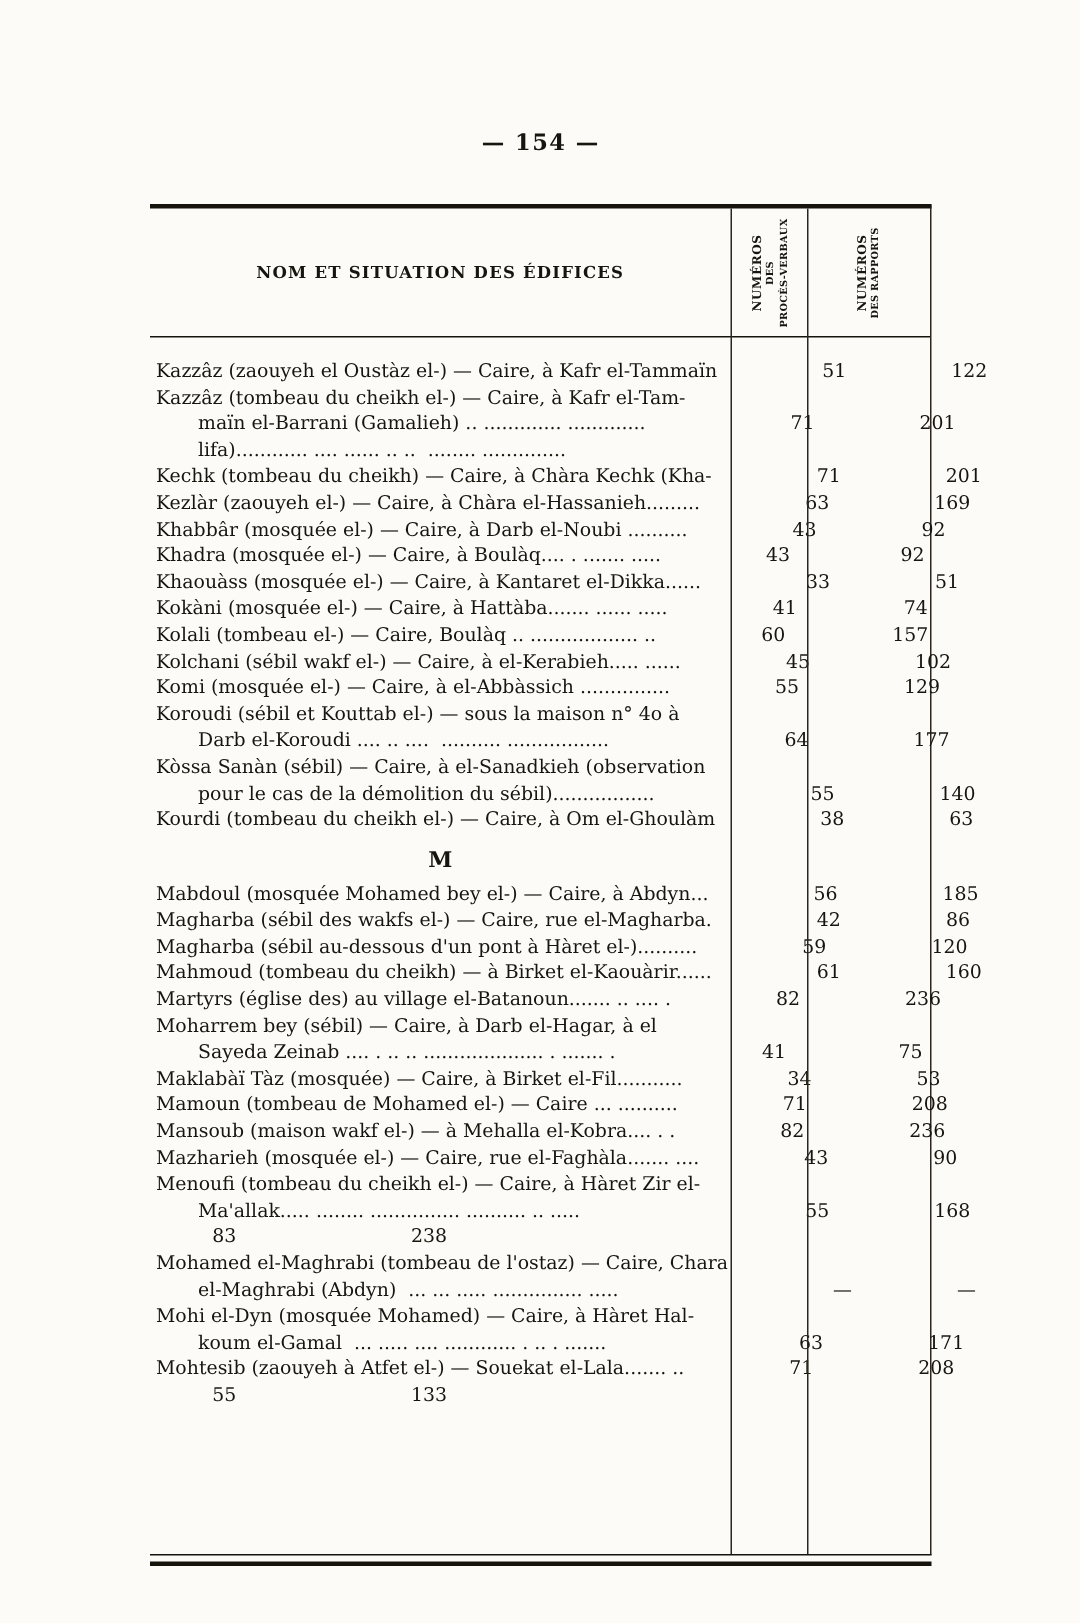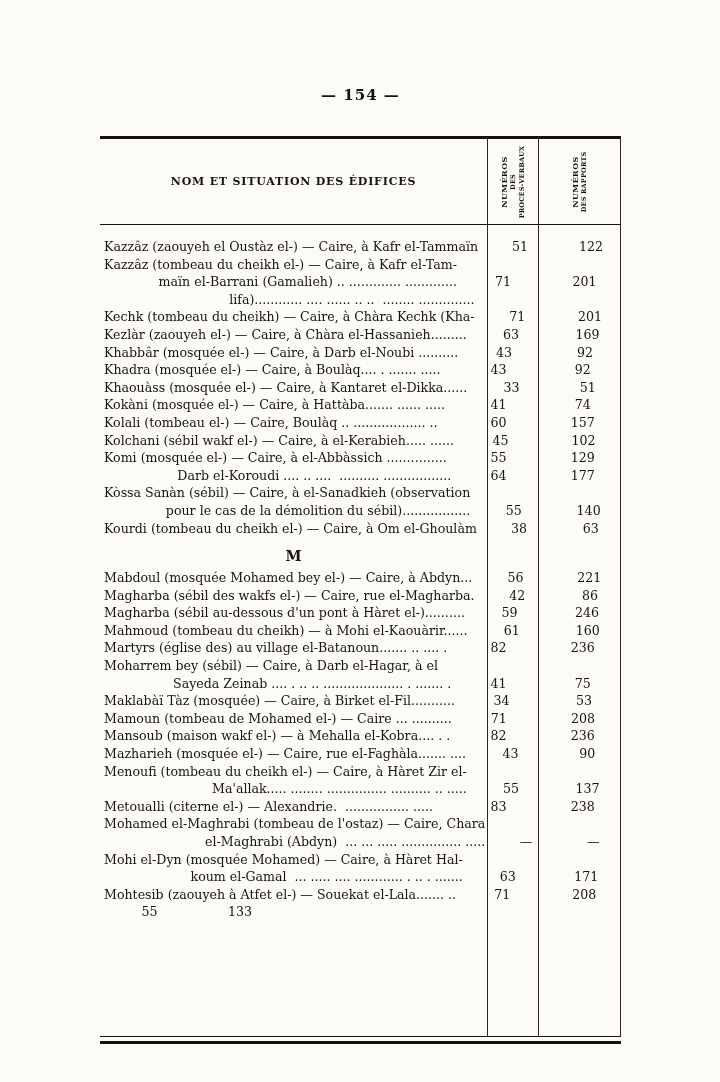--- a/index.html
+++ b/index.html
@@ -36,24 +36,24 @@
   .vcell.rap { width:82px; }
   .vtext {
     position:absolute; left:50%; top:50%;
     transform:translate(-50%,-50%) rotate(-90deg);
     width:80px; text-align:center; line-height:1.3; font-weight:bold;
     white-space:nowrap;
   }
   .vl0 { font-size:8px; letter-spacing:0.4px; }
   .vl1, .vl2 { font-size:6.5px; letter-spacing:0.2px; }
   .tbody { padding-top:13px; font-size:12.6px; }
-  .row { display:flex; align-items:flex-end; }
+  .row { display:flex; align-items:flex-end;gap:46px; }
   .name-cell { width:387px; box-sizing:border-box; padding-left:4px; }
   .tline { line-height:17.6px; white-space:pre; overflow:hidden; }
-  .cont { padding-left:28px;text-align:right; }
+  .cont { padding-left:28px; }
   .num { line-height:17.6px; text-align:center;padding-left:24px; }
   .num.pv { width:51px; }
   .num.rap { width:82px; }
   .section-head {
     width:387px; text-align:center; font-weight:bold; font-size:14.5px;
     margin:10px 0 5px;
   }
 </style>
 </head>
 <body>
@@ -156,20 +156,21 @@
       </div>
       <div class="row">
         <div class="name-cell">
           <div class="tline">Komi (mosquée el-) — Caire, à el-Abbàssich ...............</div>
         </div>
         <div class="num pv">55</div>
         <div class="num rap">129</div>
       </div>
       <div class="row">
         <div class="name-cell">
+          <div class="tline">Koroudi (sébil et Kouttab el-) — sous la maison n° 4o à</div>
           <div class="tline cont">Darb el-Koroudi .... .. ....  .......... .................</div>
         </div>
         <div class="num pv">64</div>
         <div class="num rap">177</div>
       </div>
       <div class="row">
         <div class="name-cell">
           <div class="tline">Kòssa Sanàn (sébil) — Caire, à el-Sanadkieh (observation</div>
           <div class="tline cont">pour le cas de la démolition du sébil).................</div>
         </div>
@@ -182,39 +183,39 @@
         </div>
         <div class="num pv">38</div>
         <div class="num rap">63</div>
       </div>
       <div class="section-head">M</div>
       <div class="row">
         <div class="name-cell">
           <div class="tline">Mabdoul (mosquée Mohamed bey el-) — Caire, à Abdyn...</div>
         </div>
         <div class="num pv">56</div>
-        <div class="num rap">221</div>
+        <div class="num rap">185</div>
       </div>
       <div class="row">
         <div class="name-cell">
           <div class="tline">Magharba (sébil des wakfs el-) — Caire, rue el-Magharba.</div>
         </div>
         <div class="num pv">42</div>
         <div class="num rap">86</div>
       </div>
       <div class="row">
         <div class="name-cell">
           <div class="tline">Magharba (sébil au-dessous d'un pont à Hàret el-)..........</div>
         </div>
         <div class="num pv">59</div>
-        <div class="num rap">246</div>
-      </div>
-      <div class="row">
-        <div class="name-cell">
-          <div class="tline">Mahmoud (tombeau du cheikh) — à Mohi el-Kaouàrir......</div>
+        <div class="num rap">120</div>
+      </div>
+      <div class="row">
+        <div class="name-cell">
+          <div class="tline">Mahmoud (tombeau du cheikh) — à Birket el-Kaouàrir......</div>
         </div>
         <div class="num pv">61</div>
         <div class="num rap">160</div>
       </div>
       <div class="row">
         <div class="name-cell">
           <div class="tline">Martyrs (église des) au village el-Batanoun....... .. .... .</div>
         </div>
         <div class="num pv">82</div>
         <div class="num rap">236</div>
@@ -254,26 +255,23 @@
         </div>
         <div class="num pv">43</div>
         <div class="num rap">90</div>
       </div>
       <div class="row">
         <div class="name-cell">
           <div class="tline">Menoufi (tombeau du cheikh el-) — Caire, à Hàret Zir el-</div>
           <div class="tline cont">Ma'allak..... ........ ............... .......... .. .....</div>
         </div>
         <div class="num pv">55</div>
-        <div class="num rap">137</div>
-      </div>
-      <div class="row">
-        <div class="name-cell">
-          <div class="tline">Metoualli (citerne el-) — Alexandrie.  ................ .....</div>
-        </div>
+        <div class="num rap">168</div>
+      </div>
+      <div class="row">
         <div class="num pv">83</div>
         <div class="num rap">238</div>
       </div>
       <div class="row">
         <div class="name-cell">
           <div class="tline">Mohamed el-Maghrabi (tombeau de l'ostaz) — Caire, Chara</div>
           <div class="tline cont">el-Maghrabi (Abdyn)  ... ... ..... ............... .....</div>
         </div>
         <div class="num pv">—</div>
         <div class="num rap">—</div>

